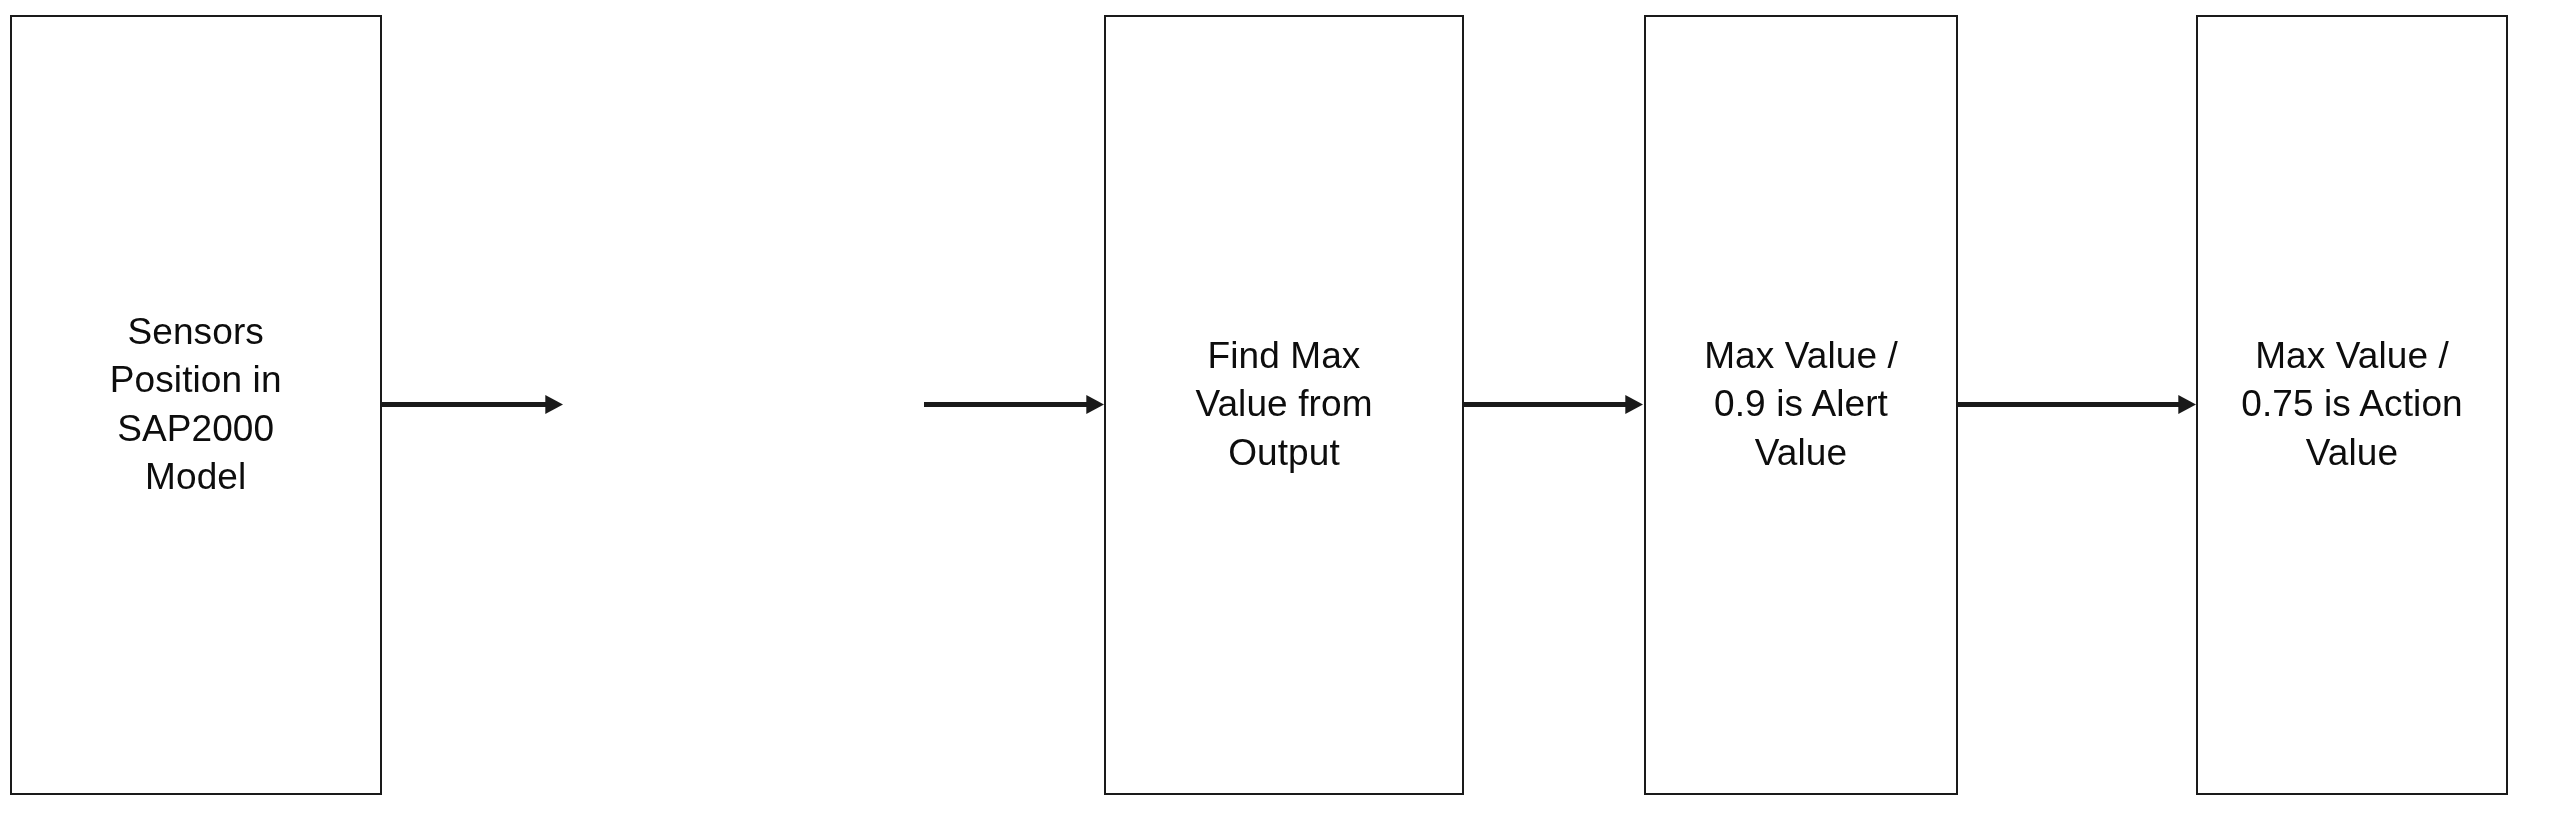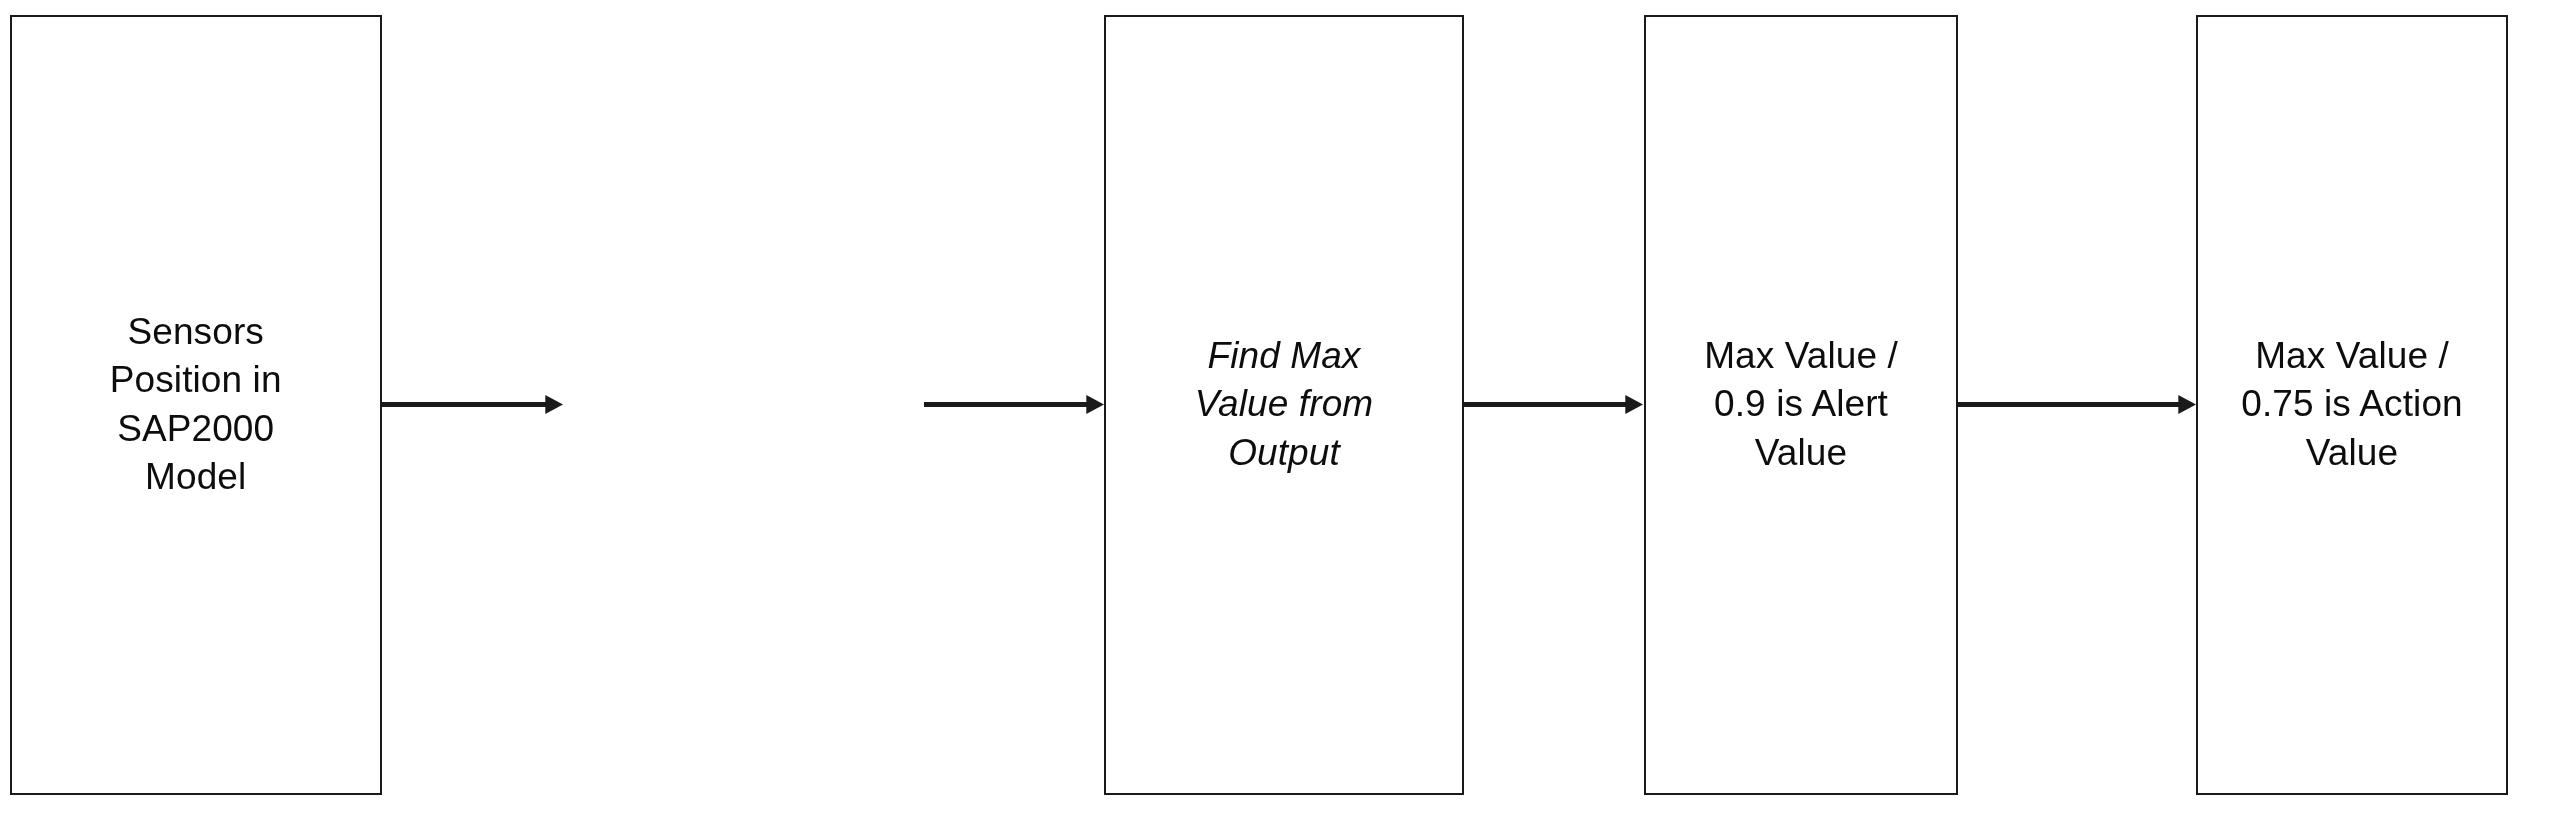--- a/index.html
+++ b/index.html
@@ -73,21 +73,21 @@
   </div>
 
 
   <div class="connector" style="left:924px; top:391px; width:180px;">
     <svg viewBox="0 0 224 34" preserveAspectRatio="none">
       <line x1="0" y1="17" x2="206" y2="17" stroke="#1a1a1a" stroke-width="6"></line>
       <polygon points="202,5 224,17 202,29" fill="#1a1a1a"></polygon>
     </svg>
   </div>
 
-  <div class="node" style="left:1104px; top:14.5px; width:360px; height:780px;font-style:italic;">
+  <div class="node" style="left:1104px; top:14.5px; width:360px; height:780px;">
     <span class="node-label">Find Max
 Value from
 Output</span>
   </div>
 
   <div class="connector" style="left:1464px; top:391px; width:179px;">
     <svg viewBox="0 0 223 34" preserveAspectRatio="none">
       <line x1="0" y1="17" x2="205" y2="17" stroke="#1a1a1a" stroke-width="6"></line>
       <polygon points="201,5 223,17 201,29" fill="#1a1a1a"></polygon>
     </svg>

